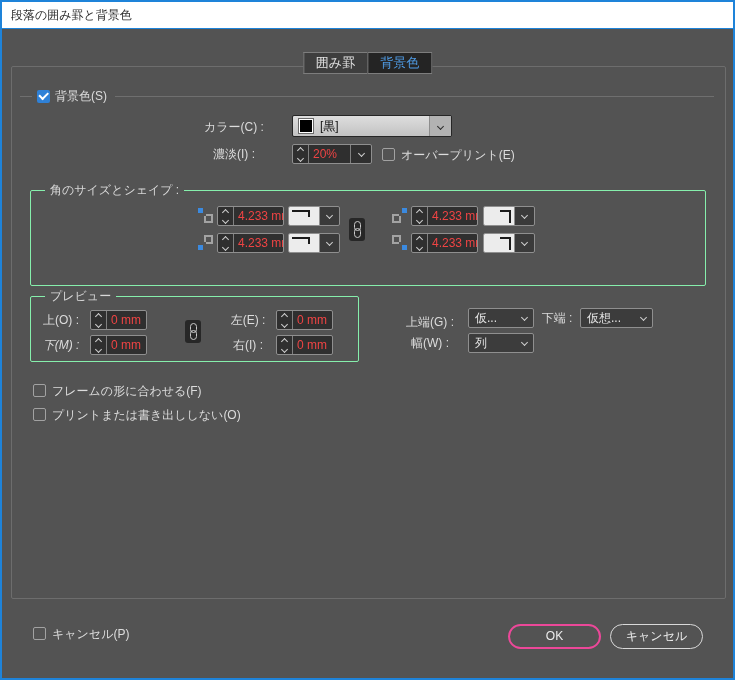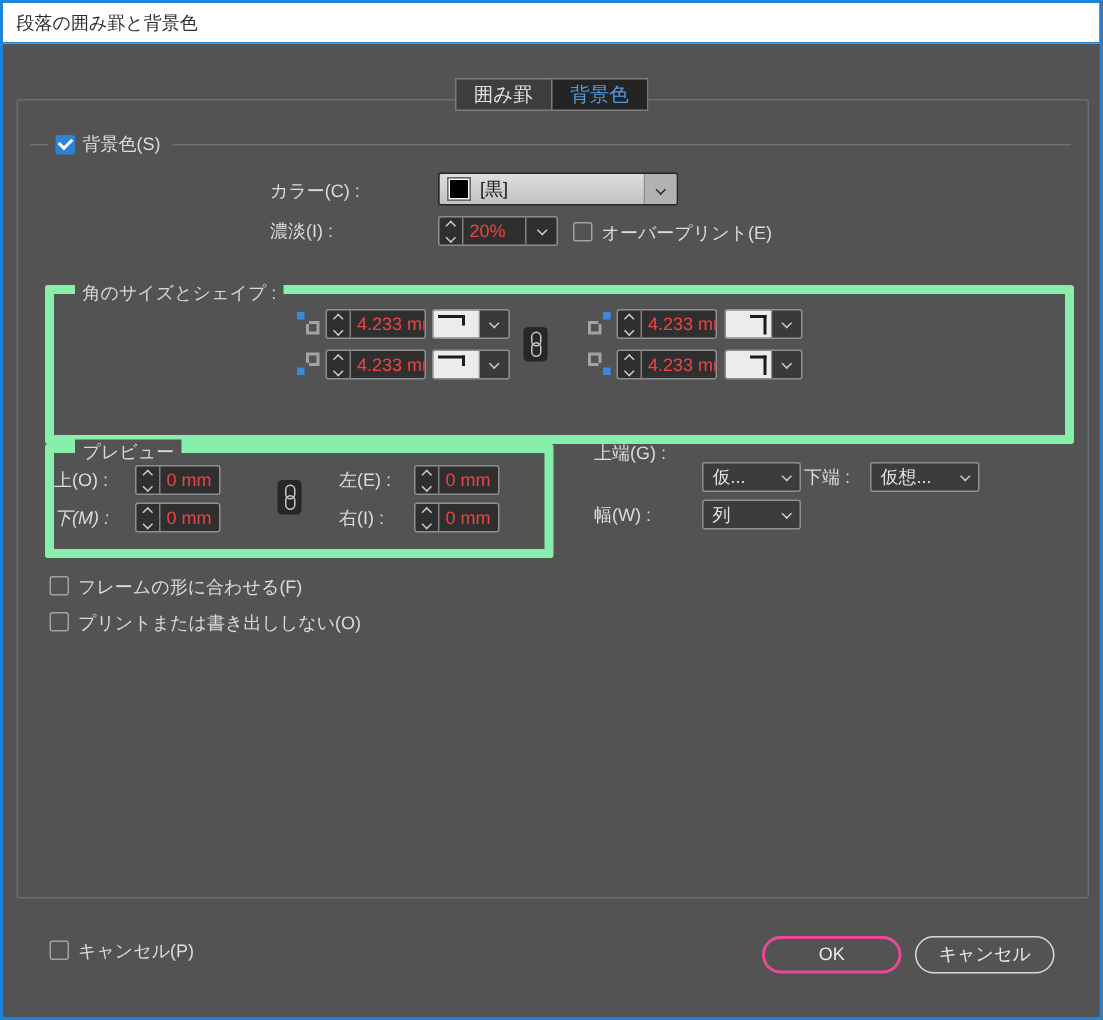--- a/index.html
+++ b/index.html
@@ -13,25 +13,25 @@
   .title-text{position:absolute;left:9px;top:0;line-height:26px;font-size:12px;color:#2e2e2e;white-space:nowrap;}
 
   
   .tabgroup{position:absolute;top:50px;left:50%;transform:translateX(-50%);display:flex;z-index:5;}
   .tab{height:22px;line-height:20px;box-sizing:border-box;padding:0 12px;font-size:13px;border:1px solid #7d7d7d;white-space:nowrap;}
   .tab.inactive{background:#3e3e3e;color:#e2e2e2;border-right:none;}
   .tab.active{background:#242424;color:#4f9be4;}
 
   
   .panel{position:absolute;left:9px;top:64px;width:713px;height:531px;border:1px solid #6d6d6d;border-radius:2px;}
-  .fs{position:absolute;border:6px solid #86efac;border-radius:2px;}
+  .fs{position:absolute;border:1px solid #86efac;border-radius:2px;}
   .fs-label{position:absolute;top:-9px;left:14px;background:#535353;padding:0 5px;font-size:12px;color:#d8d8d8;line-height:16px;white-space:nowrap;}
 
   .lbl{position:absolute;font-size:12px;color:#dcdcdc;line-height:20px;white-space:nowrap;}
-  .lbl.r{text-align:left;}
+  .lbl.r{text-align:center;}
   .line{height:1px;background:#6f6f6f;}
 
   
   .cb{position:absolute;width:13px;height:13px;box-sizing:border-box;border:1px solid #a2a2a2;border-radius:2px;background:transparent;}
 
   
   .chev{display:block;width:5px;height:5px;box-sizing:border-box;}
   .chev.up{border-top:1.6px solid #cfcfcf;border-left:1.6px solid #cfcfcf;transform:rotate(45deg);}
   .chev.down{border-bottom:1.6px solid #cfcfcf;border-right:1.6px solid #cfcfcf;transform:rotate(45deg);}
   .chev.dark{border-color:#2c2c2c;}
@@ -264,21 +264,21 @@
   </div>
   <div class="lbl r" style="left:224px;top:333px;width:44px;">右(I) :</div>
   <div class="spin" style="left:274px;top:333px;width:57px;">
     <div class="spin-btns">
         <span class="chev up"></span>
         <span class="chev down"></span>
       </div>
     <div class="spin-value">0 mm</div>
   </div>
 
-  <div class="lbl r" style="left:394px;top:290px;width:68px;">上端(G) :</div>
+  <div class="lbl r" style="left:394px;top:310px;width:68px;">上端(G) :</div>
   <div class="dd" style="left:466px;top:306px;width:66px;">
     <span class="dd-text">仮...</span>
     <span class="arr">
         <span class="chev down"></span>
       </span>
   </div>
 
   <div class="lbl r" style="left:534px;top:306px;width:42px;">下端 :</div>
   <div class="dd" style="left:578px;top:306px;width:73px;">
     <span class="dd-text">仮想...</span>

